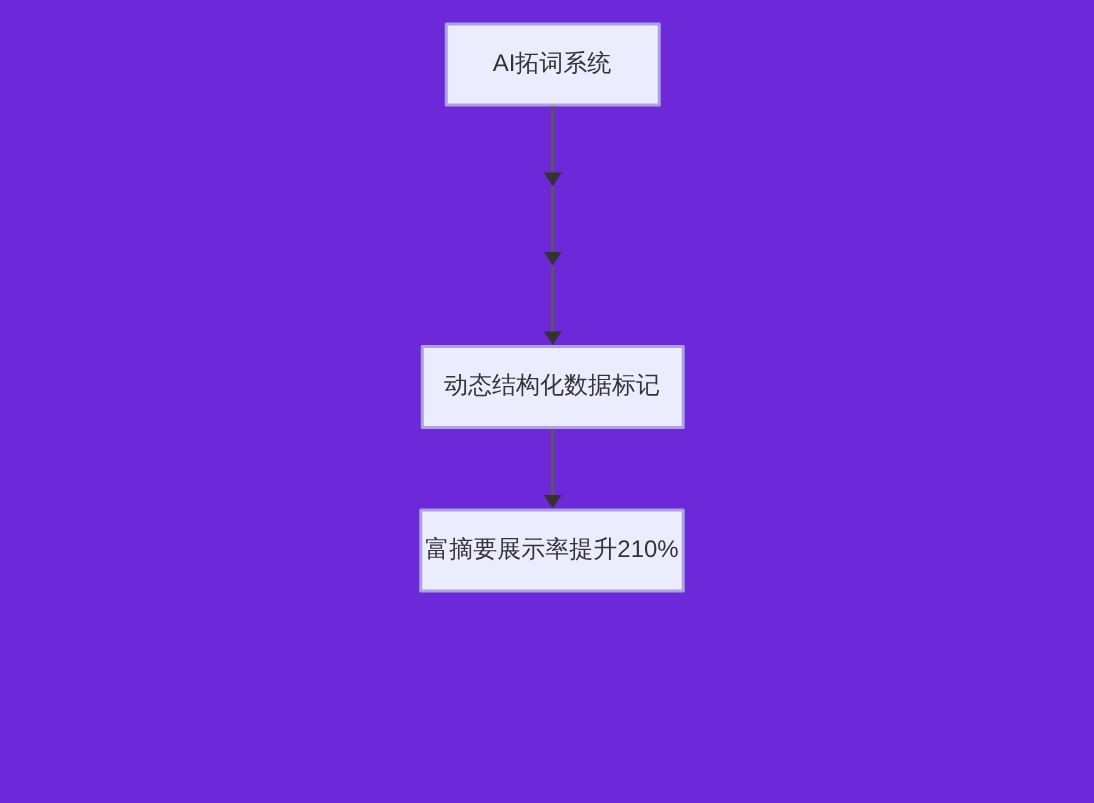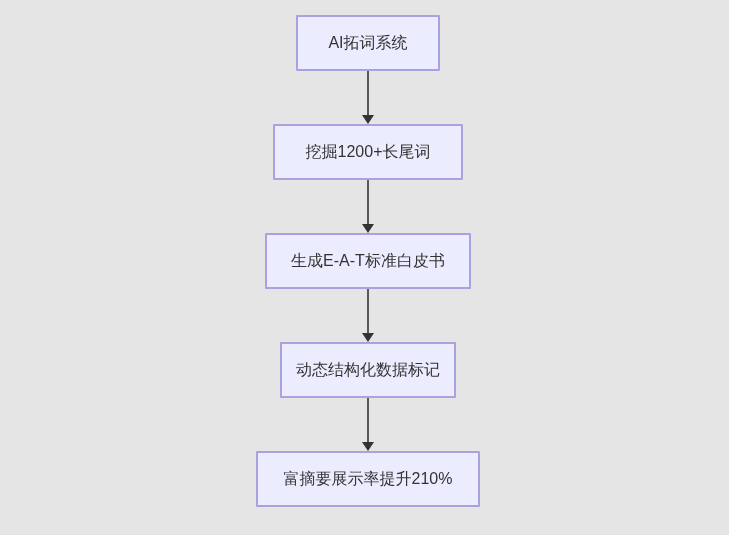--- a/index.html
+++ b/index.html
@@ -5,21 +5,21 @@
   html, body {
     margin: 0;
     padding: 0;
     background: #f9f9f9;
     font-family: "Liberation Sans", "DejaVu Sans", sans-serif;
   }
   .canvas {
     position: relative;
     width: 729px;
     height: 535px;
-    background: #e5e5e5;
+    background: #6d28d9;
     overflow: hidden;
   }
   .flow {
     position: absolute;
     top: 15px;
     left: 368px;
     transform: translateX(-50%);
     display: flex;
     flex-direction: column;
     align-items: center;
@@ -36,21 +36,21 @@
     color: #333333;
     font-size: 16px;
     line-height: 1;
     white-space: nowrap;
     padding: 0 10px;
   }
   .node.n1 { width: 144px; }
   .node.n2 { width: 190px; }
   .node.n3 { width: 206px; }
   .node.n4 { width: 176px; }
-  .node.n5 { width: 224px; }
+  .node.n5 { width: 177px; }
   .edge {
     height: 53px;
     display: flex;
     flex-direction: column;
     align-items: center;
   }
   .edge .line {
     flex: 1 1 auto;
     width: 2px;
     background: #585858;
@@ -71,32 +71,26 @@
 
     <div class="node n1">
       <span>AI拓词系统</span>
     </div>
 
     <div class="edge">
       <div class="line"></div>
       <div class="head"></div>
     </div>
 
-    <div class="node n2">
-      <span>挖掘1200+长尾词</span>
-    </div>
 
     <div class="edge">
       <div class="line"></div>
       <div class="head"></div>
     </div>
 
-    <div class="node n3">
-      <span>生成E-A-T标准白皮书</span>
-    </div>
 
     <div class="edge">
       <div class="line"></div>
       <div class="head"></div>
     </div>
 
     <div class="node n4">
       <span>动态结构化数据标记</span>
     </div>
 

